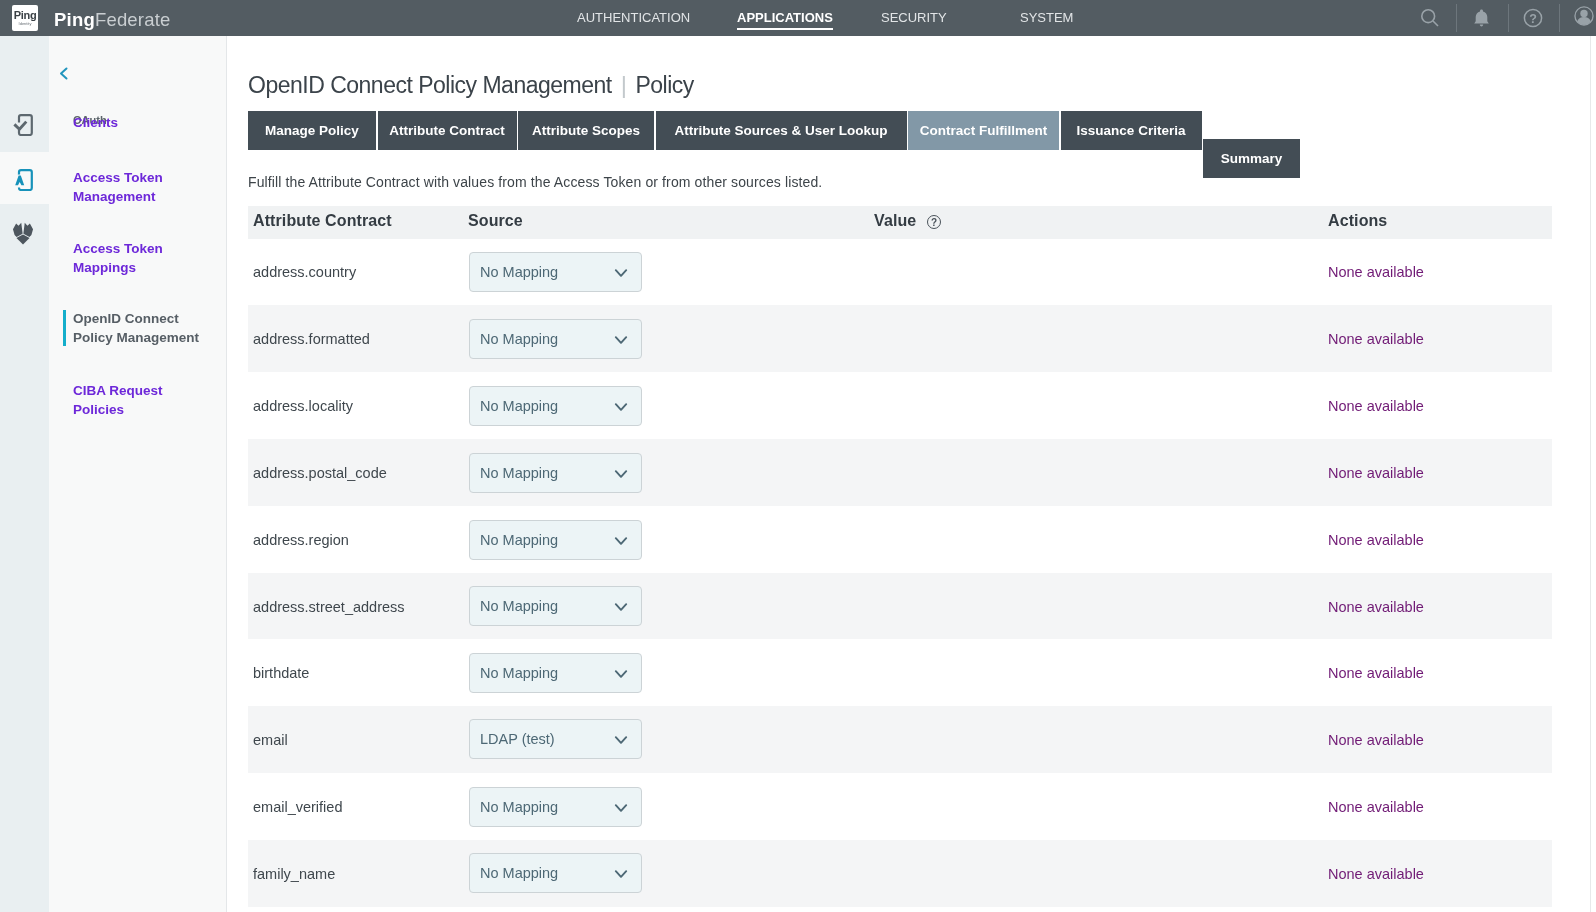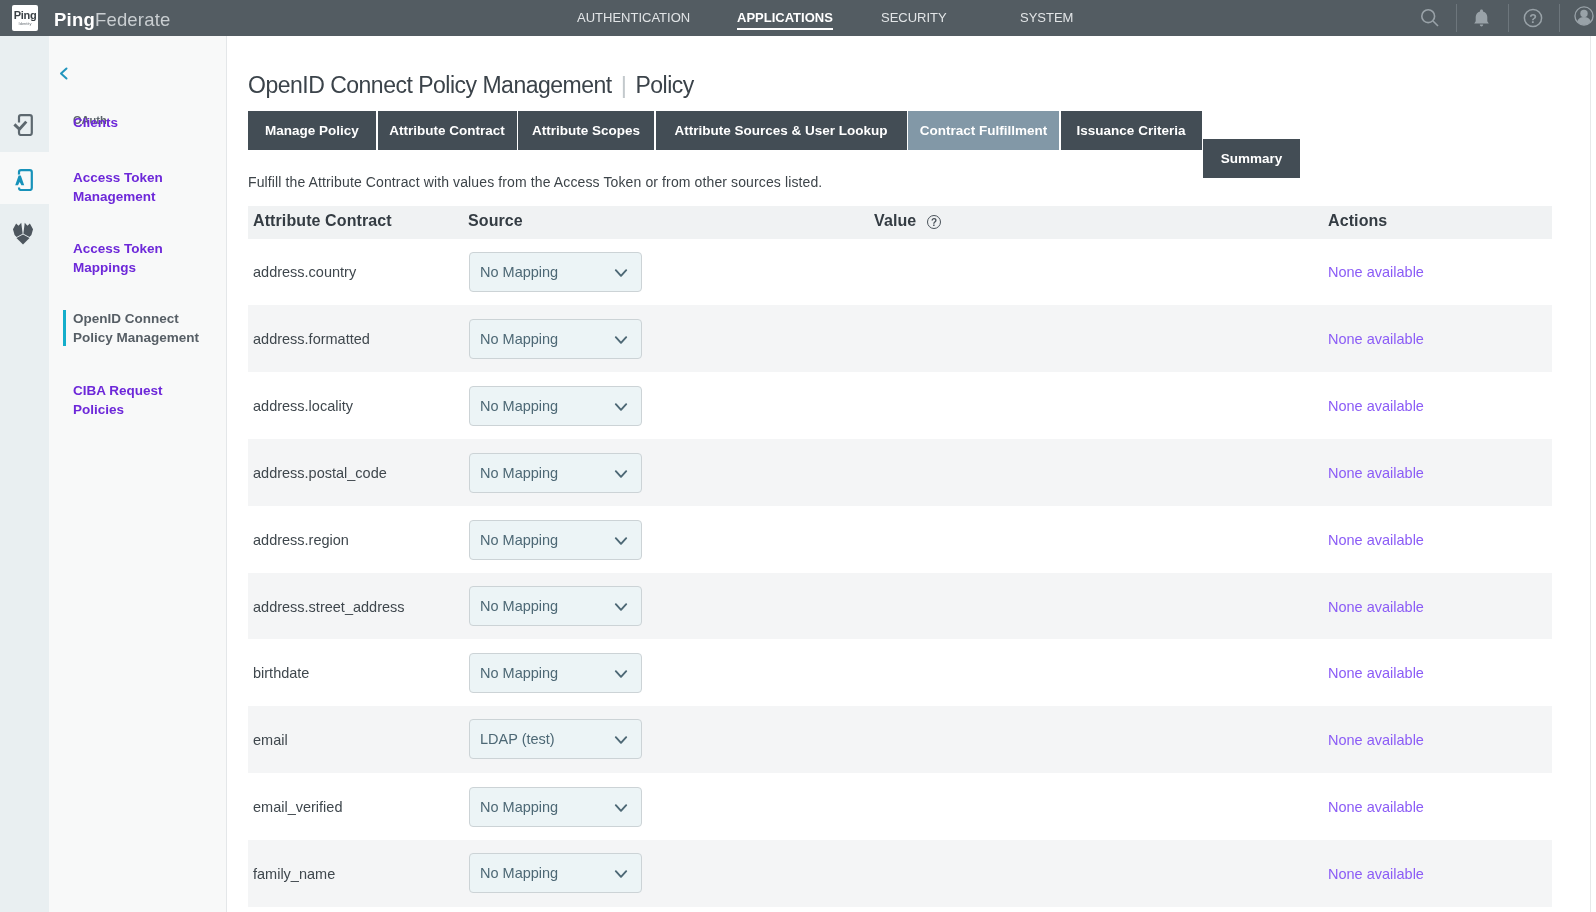--- a/index.html
+++ b/index.html
@@ -42,21 +42,21 @@
 
   
   .thead { position:absolute; left:248px; top:206px; width:1304px; height:33px; background:#f0f2f3; }
   .th { position:absolute; top:0; height:33px; line-height:29px; font-size:16px; font-weight:bold; letter-spacing:0.1px; color:#343c43; }
   .row { position:absolute; left:248px; width:1304px; }
   .row.alt { background:#f4f5f6; }
   .rlabel { position:absolute; left:5px; font-size:14.5px; color:#3f474d; }
   .ddl { position:absolute; background:#ecf4f6; border:1px solid #ccd3d6; border-radius:4px;
          height:40px; font-size:14.5px; color:#4d6875; line-height:38px; padding-left:10px; }
   .ddl svg { position:absolute; right:13px; top:12.5px; }
-  .navail { position:absolute; left:1080px; font-size:14.5px; color:#8b5cf6; }
+  .navail { position:absolute; left:1080px; font-size:14.5px; color:#701a75; }
   .qmark { position:absolute; left:927px; top:9px; width:14px; height:14px; border:1px solid #4a525a;
            border-radius:50%; font-size:10px; line-height:13px; text-align:center; color:#4a525a; font-weight:bold;}
 </style>
 </head>
 <body>
 
 <div class="topbar">
   <div class="logo">
       <div class="p1">Ping</div>
       <div class="p2">Identity</div>

